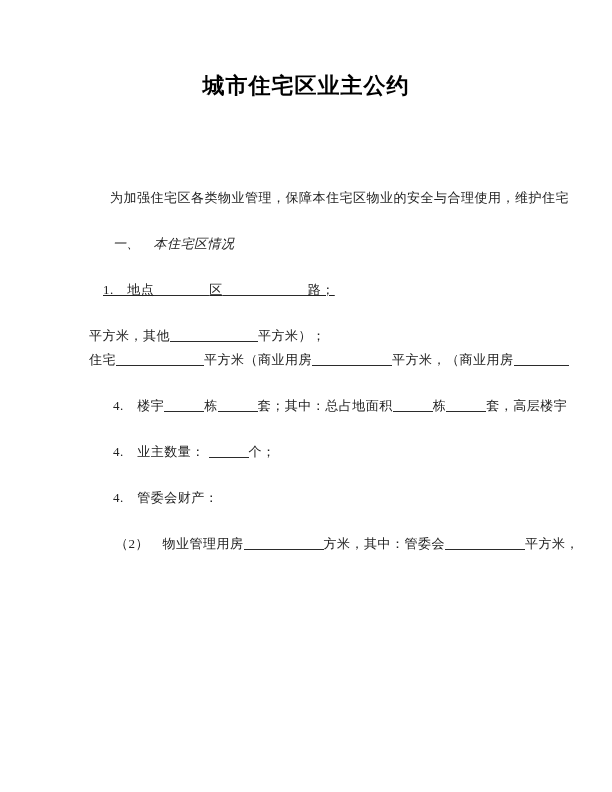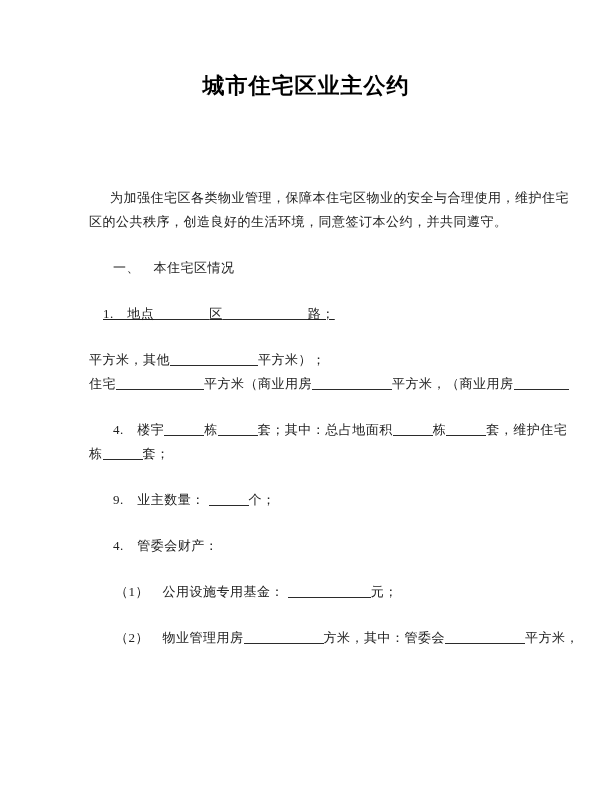--- a/index.html
+++ b/index.html
@@ -46,42 +46,37 @@
   }
 </style>
 </head>
 <body>
 
 <div class="page">
   <h1 class="title">城市住宅区业主公约</h1>
   <div>
       <div class="para">
         <div class="line" style="padding-left: 21px;"><span>为加强住宅区各类物业管理，保障本住宅区物业的安全与合理使用，维护住宅</span></div>
-        <div class="line"><span>区的公共秩序，创造良好的生活环境，同意签订本公约，并共同遵守。</span></div>
       </div>
       <div class="para">
-        <div class="line" style="padding-left: 24px;"><span>一、　本住宅区情况</span></div>
+        <div class="line" style="padding-left: 24px; font-style: italic;"><span>一、　本住宅区情况</span></div>
       </div>
       <div class="para">
         <div class="line" style="padding-left: 14px; text-decoration: underline;"><span>1.　地点</span><span class="blank" style="width: 55px;"></span><span>区</span><span class="blank" style="width: 85px;"></span><span>路；</span></div>
       </div>
       <div class="para">
         <div class="line"><span>平方米，其他</span><span class="blank" style="width: 88px;"></span><span>平方米）；</span></div>
         <div class="line"><span>住宅</span><span class="blank" style="width: 88px;"></span><span>平方米（商业用房</span><span class="blank" style="width: 80px;"></span><span>平方米，（商业用房</span><span class="blank" style="width: 55px;"></span></div>
       </div>
       <div class="para">
-        <div class="line" style="padding-left: 24px;"><span>4.　楼宇</span><span class="blank" style="width: 40px;"></span><span>栋</span><span class="blank" style="width: 40px;"></span><span>套；其中：总占地面积</span><span class="blank" style="width: 40px;"></span><span>栋</span><span class="blank" style="width: 40px;"></span><span>套，维护住宅</span></div>
-        <div class="line"><span>栋</span><span class="blank" style="width: 40px;"></span><span>套；</span></div>
+        <div class="line" style="padding-left: 24px;"><span>4.　楼宇</span><span class="blank" style="width: 40px;"></span><span>栋</span><span class="blank" style="width: 40px;"></span><span>套；其中：总占地面积</span><span class="blank" style="width: 40px;"></span><span>栋</span><span class="blank" style="width: 40px;"></span><span>套，高层楼宇</span></div>
       </div>
       <div class="para">
-        <div class="line" style="padding-left: 24px;"><span>9.　业主数量： </span><span class="blank" style="width: 40px;"></span><span>个；</span></div>
+        <div class="line" style="padding-left: 24px;"><span>4.　业主数量： </span><span class="blank" style="width: 40px;"></span><span>个；</span></div>
       </div>
       <div class="para">
         <div class="line" style="padding-left: 24px;"><span>4.　管委会财产：</span></div>
-      </div>
-      <div class="para">
-        <div class="line" style="padding-left: 26px;"><span>（1）　公用设施专用基金： </span><span class="blank" style="width: 83px;"></span><span>元；</span></div>
       </div>
       <div class="para">
         <div class="line" style="padding-left: 26px;"><span>（2）　物业管理用房</span><span class="blank" style="width: 80px;"></span><span>方米，其中：管委会</span><span class="blank" style="width: 80px;"></span><span>平方米，</span></div>
       </div>
     </div>
 </div>
 
 </body></html>

